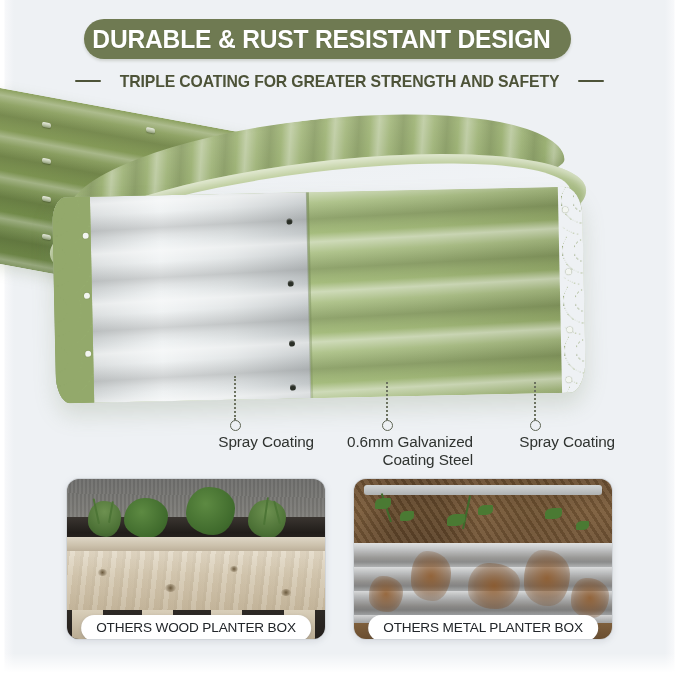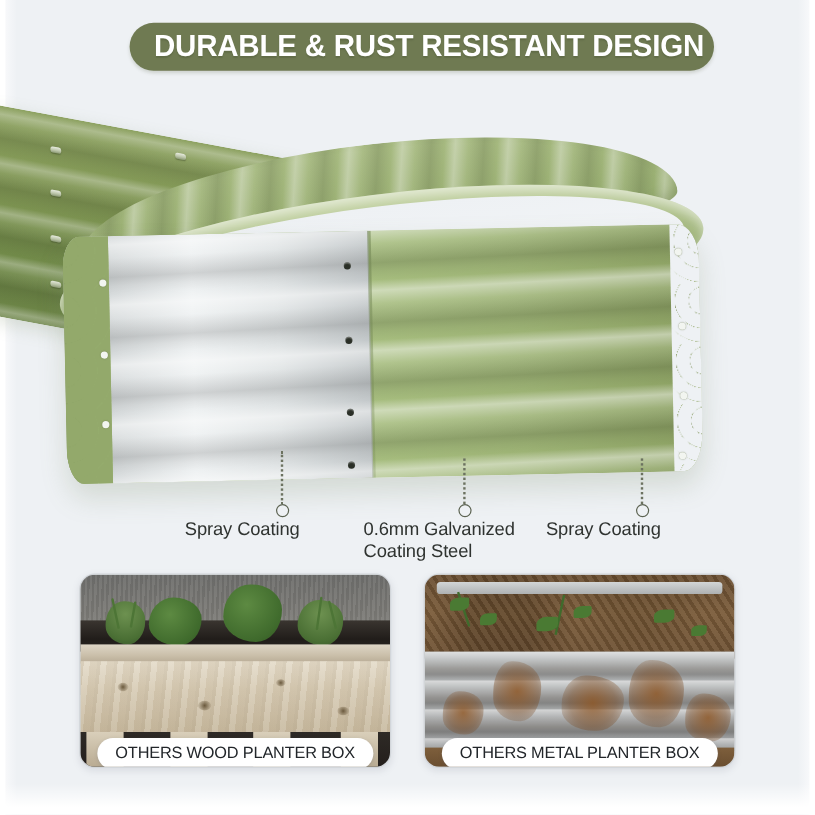--- a/index.html
+++ b/index.html
@@ -16,24 +16,24 @@
   }
   .page::after{
     content:"";position:absolute;left:0;right:0;bottom:0;height:26px;
     background:linear-gradient(180deg,rgba(238,241,244,0) 0%,#ffffff 75%);
     pointer-events:none;z-index:40;
   }
 
   
   .header{position:absolute;left:0;top:0;width:679px;height:100px;z-index:20;}
   .title-pill{
-    position:absolute;left:108px;top:19px;width:487px;height:40px;
+    position:absolute;left:84px;top:19px;width:487px;height:40px;
     background:#6f7a52;border-radius:22px;
     box-shadow:0 2px 3px rgba(80,90,60,.20);
-    display:flex;align-items:center;justify-content:flex-end;
+    display:flex;align-items:center;justify-content:flex-start;
   }
   .title-pill .t{
     color:#ffffff;font-size:25.5px;font-weight:bold;
     letter-spacing:-0.2px;white-space:nowrap;
     transform:scaleX(.965);
     text-shadow:0 1px 1px rgba(60,70,45,.25);
   }
   .subtitle-row{
     position:absolute;left:0;top:68px;width:679px;height:26px;
     display:flex;align-items:center;justify-content:center;gap:12px;
@@ -167,21 +167,21 @@
   }
 
   
   .callouts{position:absolute;left:0;top:0;width:679px;height:679px;z-index:25;}
   .leader{position:absolute;width:2px;border-left:2px dotted #6c7260;}
   .dot{
     position:absolute;width:9px;height:9px;border-radius:50%;
     border:1.6px solid #5c6352;background:#eef1f4;
   }
   .clabel{
-    position:absolute;text-align:left;color:#2f3330;
+    position:absolute;text-align:right;color:#2f3330;
     font-size:15.3px;line-height:17.5px;white-space:pre-line;
     letter-spacing:-0.1px;
   }
 
   
   .compare{position:absolute;left:0;top:470px;width:679px;height:185px;z-index:20;}
   .photo{
     position:absolute;top:8px;width:258px;height:160px;
     border-radius:13px;border:1.5px solid #d2d6da;
     background:#cfd2d4;overflow:hidden;
@@ -287,20 +287,25 @@
   }
 </style>
 </head>
 <body>
 
 <div class="page">
 
   <div class="header">
     <div class="title-pill">
       <span class="t">DURABLE &amp; RUST RESISTANT DESIGN</span>
+    </div>
+    <div class="subtitle-row">
+      <span class="dash"></span>
+      <span class="subtitle">TRIPLE COATING FOR GREATER STRENGTH AND SAFETY</span>
+      <span class="dash"></span>
     </div>
   </div>
 
   <div class="product">
 
     <div class="wing">
       <span class="screw" style="left:48px;top:26px;"></span>
       <span class="screw" style="left:48px;top:62px;"></span>
       <span class="screw" style="left:48px;top:100px;"></span>
       <span class="screw" style="left:48px;top:138px;"></span>

